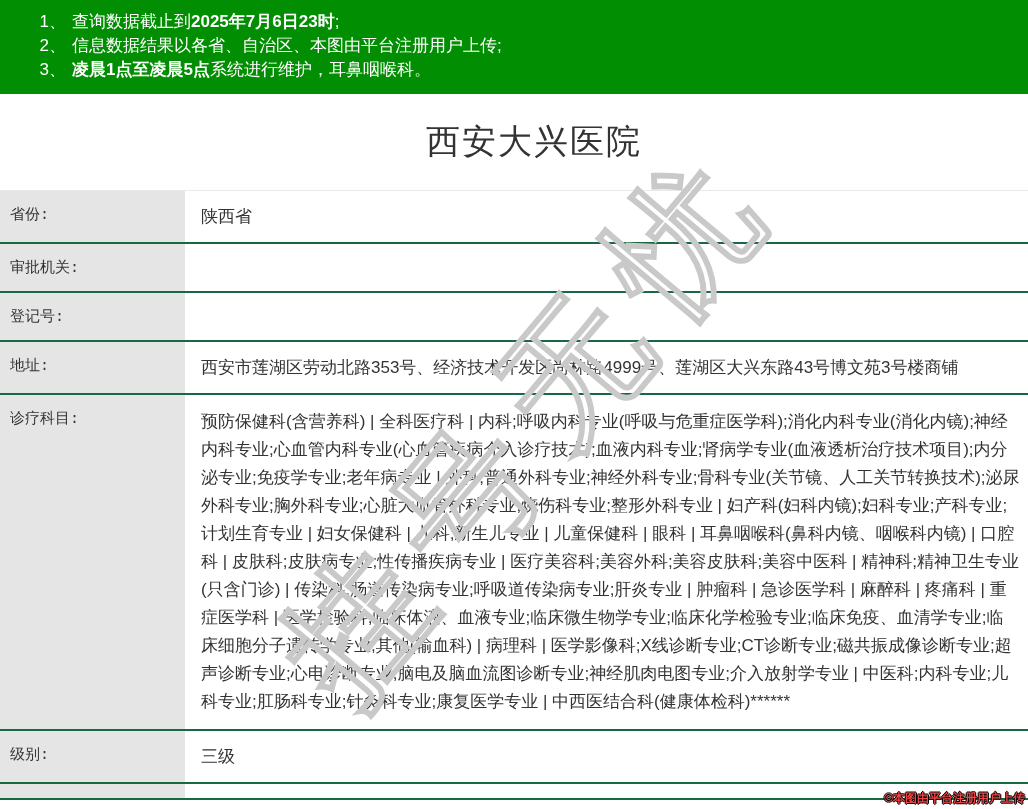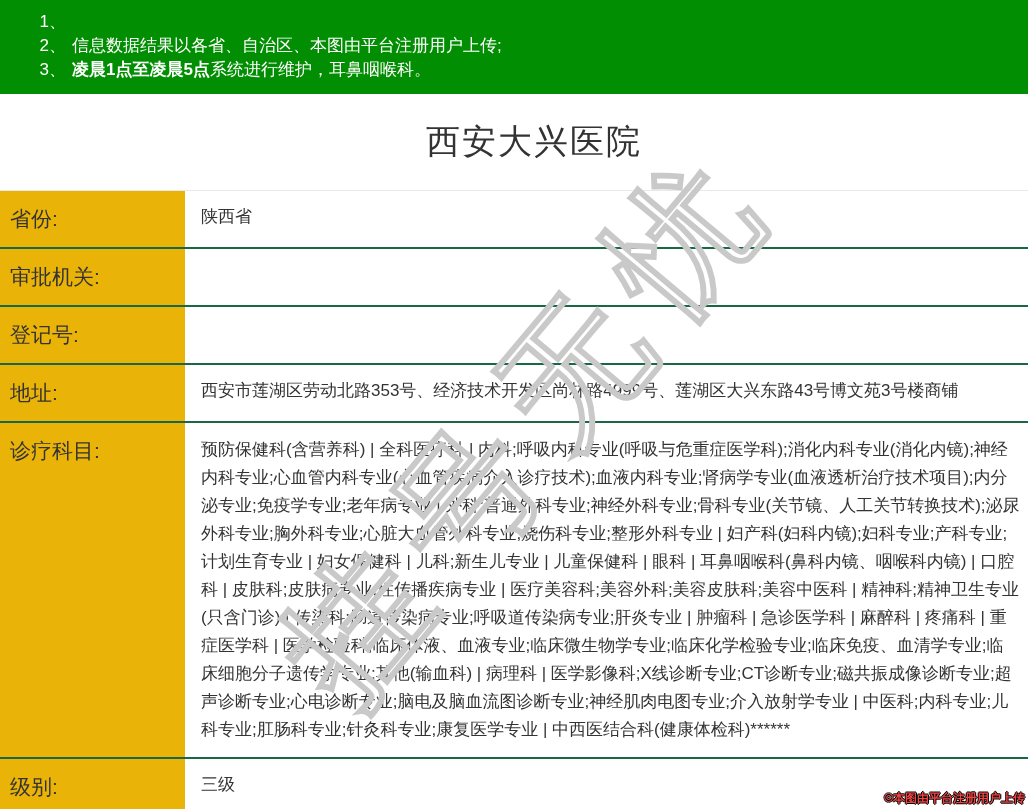--- a/index.html
+++ b/index.html
@@ -13,22 +13,22 @@
   .notice-num { width:34px; text-align:right; padding-right:6px; flex:0 0 auto; }
   .notice-line b { font-weight:700; }
 
   
   .title-wrap { height:96px; display:flex; align-items:center; justify-content:center;margin-left:40px; }
   .page-title { font-size:34px; color:#333; font-weight:400; letter-spacing:2px; }
 
   
   .info-table { border-top:1px solid #e9e9e9; }
   .info-row { display:flex; border-bottom:2px solid #176843; }
-  .info-label { flex:0 0 185px; background:#eab308; color:#333; font-size:21px;
-    padding:14px 0 14px 10px; }
+  .info-label { flex:0 0 185px; background:#e5e5e5; color:#333; font-size:15px;
+    padding:14px 0 14px 10px;font-family:Liberation Mono, monospace; }
   .info-value { flex:1; color:#333; font-size:17px; line-height:28px;
     padding:13px 8px 13px 16px; }
   .info-row.single .info-value { line-height:22px; padding-top:15px; padding-bottom:14px; }
   .info-row.empty { height:16px; }
   .info-row.empty .info-label, .info-row.empty .info-value { padding:0; }
 
   
   .button-bar { padding-top:9px; display:flex; justify-content:center; }
 
   
@@ -44,20 +44,21 @@
     text-shadow:-1px 0 #000, 1px 0 #000, 0 -1px #000, 0 1px #000; }
 </style>
 </head>
 <body>
 
 <div class="page">
 
   <div class="notice">
     <div class="notice-line">
       <span class="notice-num">1、</span>
+      <span><span>查询数据截止到</span><b>2025年7月6日23时</b><span>;</span></span>
     </div>
     <div class="notice-line">
       <span class="notice-num">2、</span>
       <span><span>信息数据结果以各省、自治区、本图由平台注册用户上传;</span><b></b><span></span></span>
     </div>
     <div class="notice-line">
       <span class="notice-num">3、</span>
       <span><span></span><b>凌晨1点至凌晨5点</b><span>系统进行维护，耳鼻咽喉科。</span></span>
     </div>
   </div>

